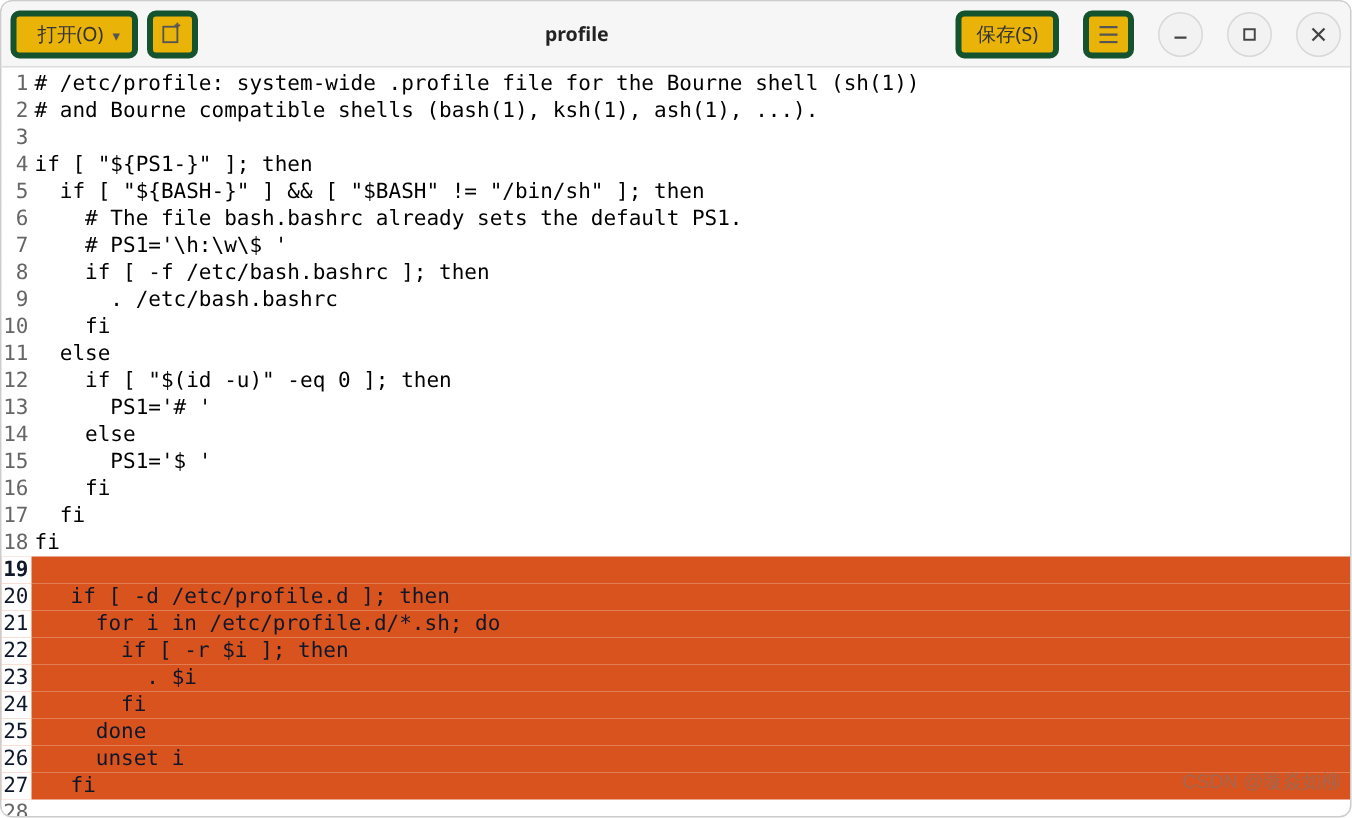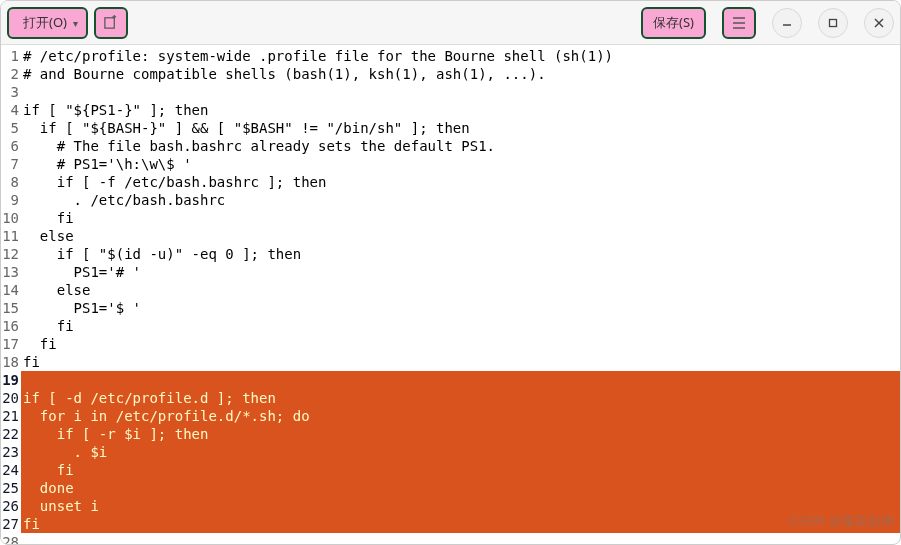--- a/index.html
+++ b/index.html
@@ -17,22 +17,22 @@
   .titlebar {
     height: 44px;
     background: #f6f6f6;
     border-bottom: 1px solid #ddd;
     display: flex;
     align-items: center;
     padding: 0 6px;
     gap: 6px;
   }
   .btn {
-    background: #f9a8d4;
-    border: 2px solid #14532d;
+    background: #eab308;
+    border: 4px solid #14532d;
     border-radius: 6px;
     height: 32px;
     display: flex;
     align-items: center;
     justify-content: center;
     padding: 0 10px;
     font-size: 13px;
     color: #333;
     cursor: pointer;
   }
@@ -64,21 +64,21 @@
     text-align: right;
     color: #666;
     padding-right: 2px;
     flex-shrink: 0;
     user-select: none;
     background: #fff;
   }
   .code { padding-left: 2px; flex: 1; }
   .current .lineno { background: #fff; font-weight: bold; }
   .sel-block { background: #d9531e; }
-  .sel-block .code { color: #fef9c3; }
+  .sel-block .code { color: #0f172a; margin-left: 24px; }
   .sel-block .lineno { color: #0f172a; }
   .watermark {
     position: absolute;
     right: 6px;
     bottom: 14px;
     color: rgba(120,120,120,0.55);
     font-size: 13px;
     font-family: sans-serif;
     pointer-events: none;
   }
@@ -97,20 +97,21 @@
     <span class="newtab-icon">
       <svg width="15" height="15" viewBox="0 0 16 16">
           <rect x="2" y="3" width="10" height="11" fill="none" stroke="#555" stroke-width="1.3"></rect>
           <line x1="10" y1="2" x2="14" y2="2" stroke="#555" stroke-width="1.3"></line>
           <line x1="12" y1="0" x2="12" y2="4" stroke="#555" stroke-width="1.3"></line>
         </svg>
     </span>
   </div>
 
   <div class="title-center">
+    <div class="title">profile</div>
   </div>
 
   <div class="spacer-right">
     <div class="btn">
       <span>保存(S)</span>
     </div>
     <div class="btn icon-only">
       <span class="menu-icon">
         <svg width="14" height="12" viewBox="0 0 14 12">
             <line x1="1" y1="1" x2="13" y2="1" stroke="#555" stroke-width="1.5"></line>

